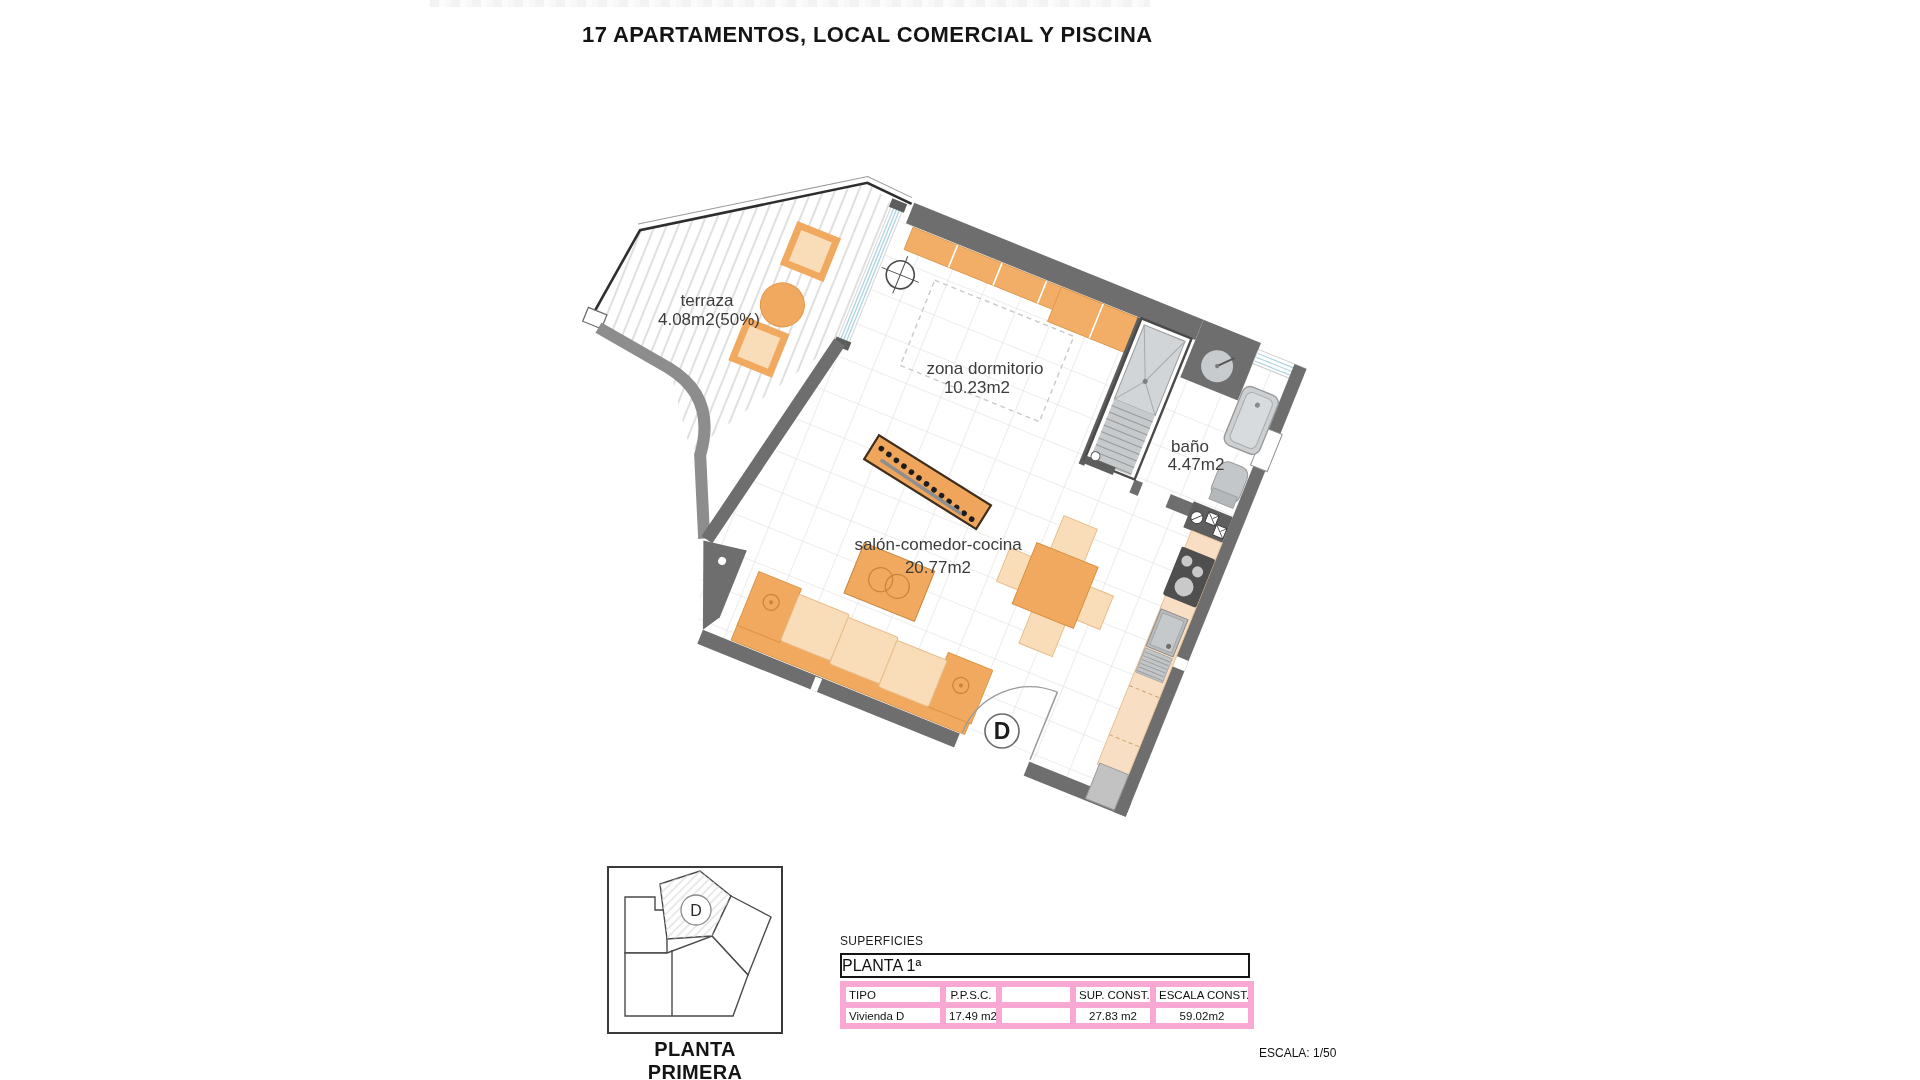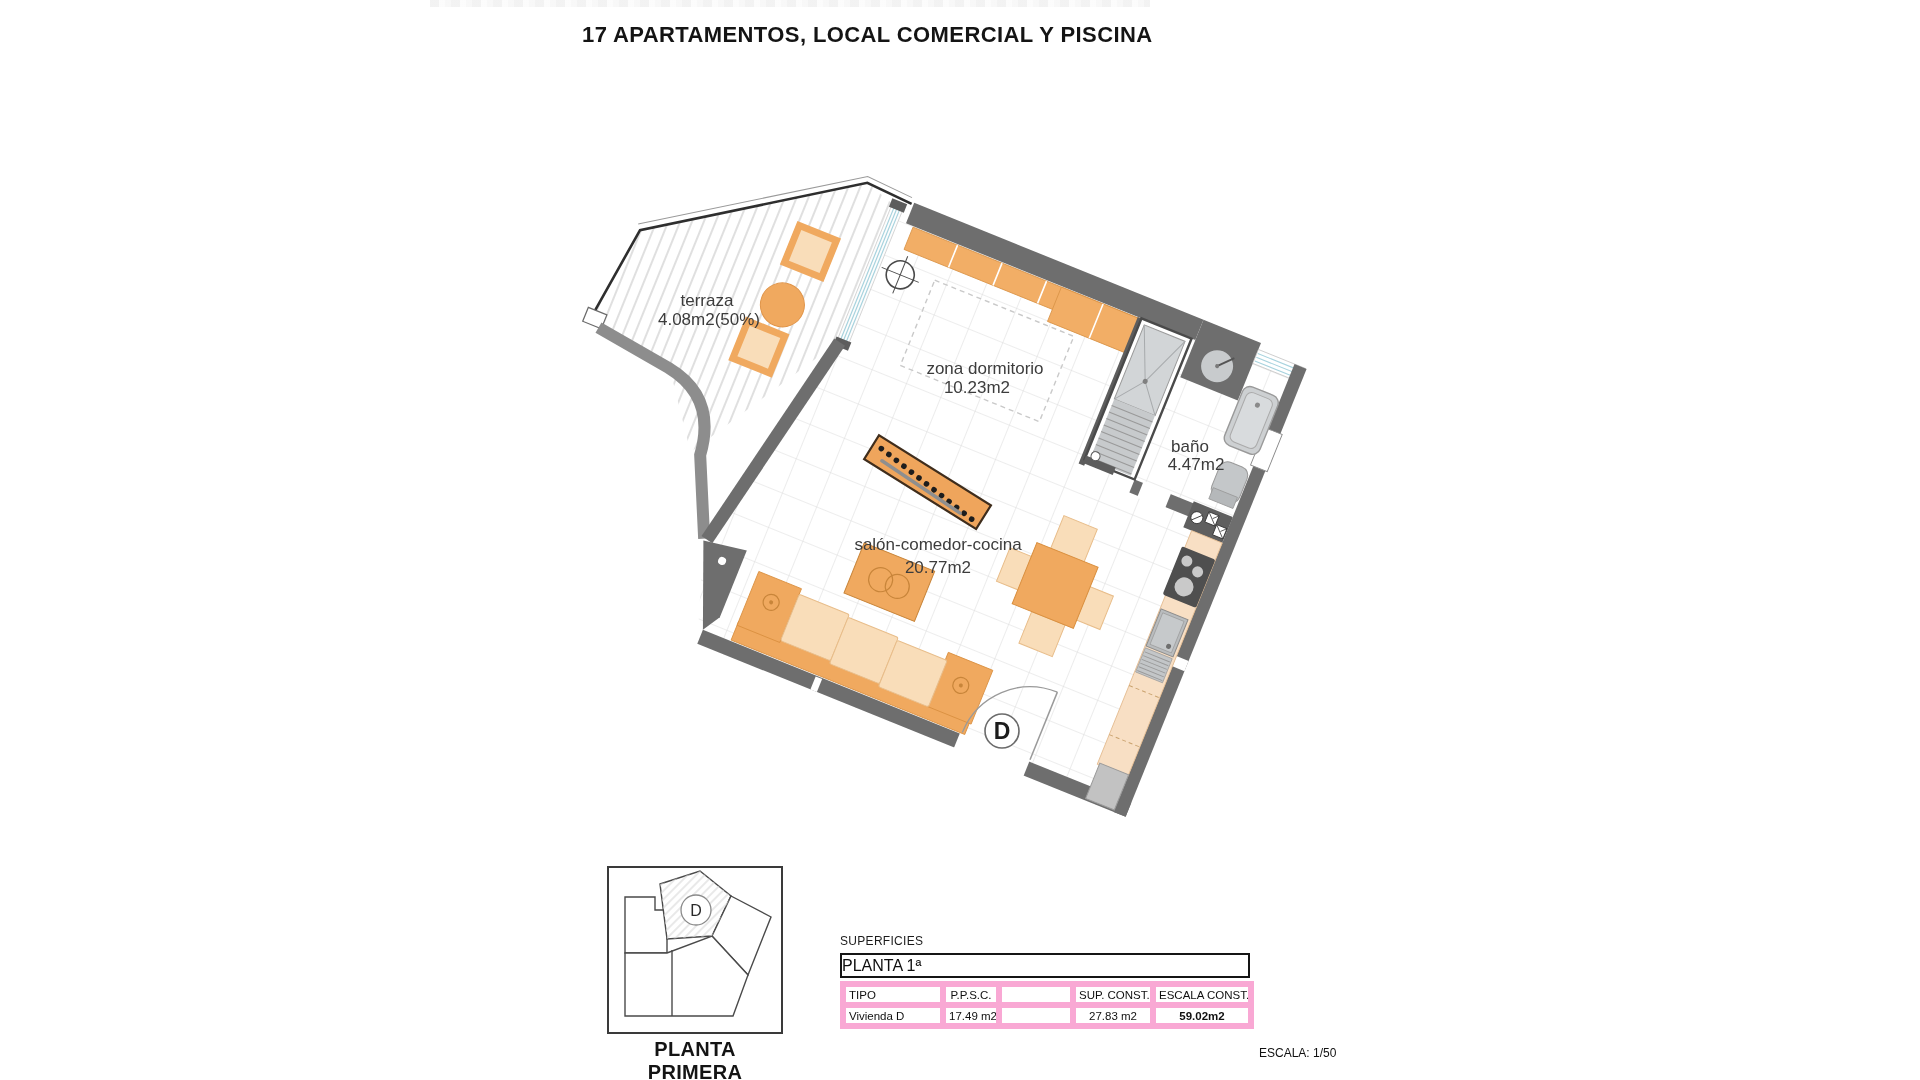--- a/index.html
+++ b/index.html
@@ -16,21 +16,21 @@
   .keyplan-d{font-size:16px;fill:#2a2a2a;}
   
   #surfaces{position:absolute;left:840px;top:934px;width:410px;color:#111;}
   #surfaces .sec{font-size:12px;letter-spacing:.3px;color:#1b1b1b;}
   #planta-box{margin-top:5px;border:2.5px solid #151515;height:21px;line-height:21px;
         font-size:16px;padding-left:0;color:#0e0e0e;}
   #surf-table{margin-top:3px;border-collapse:collapse;width:408px;table-layout:fixed;}
   #surf-table td{border:6px solid #f9a8d4;font-size:11.5px;height:15px;padding:0 3px;
         white-space:nowrap;overflow:hidden;color:#101010;}
   #surf-table td.c{text-align:center;}
-  #surf-table td.b{font-weight:bold;}
+  #surf-table td.b{font-weight:normal;}
   #escala{position:absolute;left:1259px;top:1046px;font-size:12px;font-weight:normal;color:#111;}
   #keyplan-title{position:absolute;left:608px;top:1038px;width:174px;text-align:center;
         font-size:20px;font-weight:bold;color:#141414;letter-spacing:.3px;}
 </style>
 </head>
 <body>
 
 <div id="page">
 
   <div id="ghost-strip"></div>

